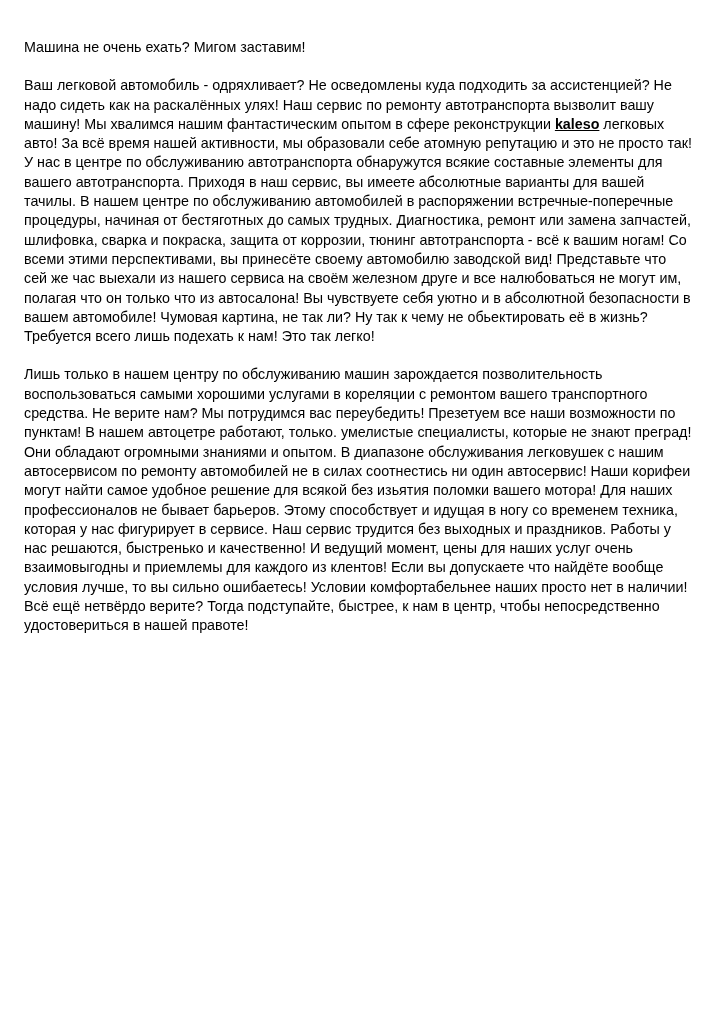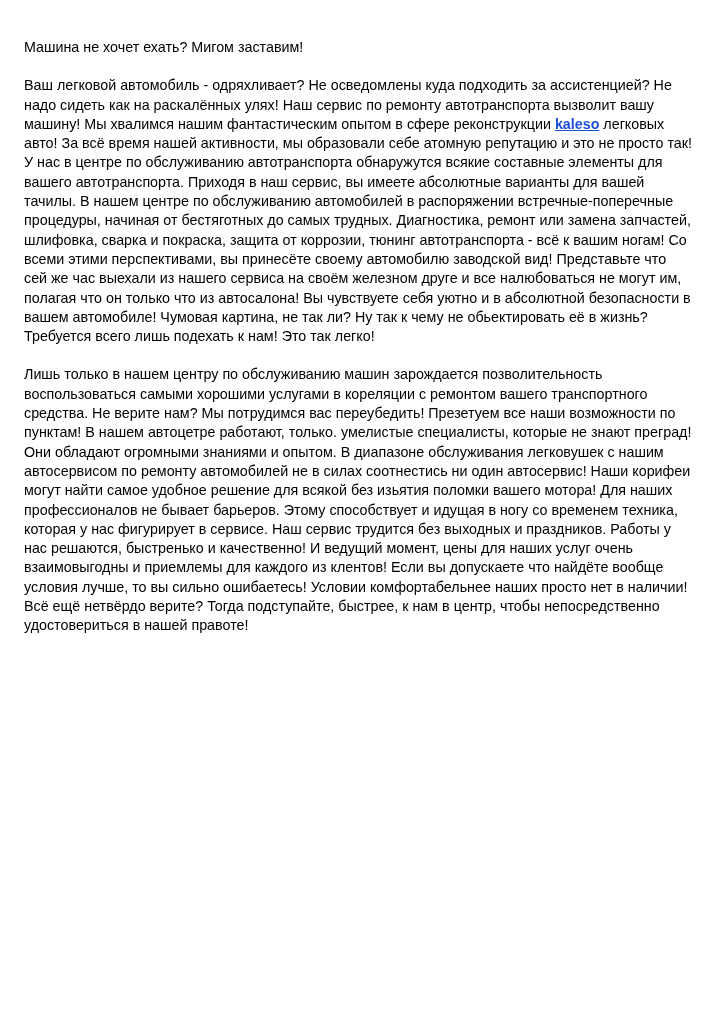--- a/index.html
+++ b/index.html
@@ -26,34 +26,34 @@
     font-size: 14.3px;
     line-height: 19.3px;
     color: #000000;
     text-align: left;
     word-spacing: normal;
   }
   .doc p + p {
     margin-top: 19px;
   }
   a.doc-link {
-    color: #1d4ed8;
+    color: #000000;
     font-weight: bold;
     text-decoration: underline;
     cursor: pointer;
   }
 </style>
 </head>
 <body>
 
 <div class="page">
   <div class="doc">
 
     <p>
-      <span>Машина не хочет ехать? Мигом заставим!</span>
+      <span>Машина не очень ехать? Мигом заставим!</span>
     </p>
 
     <p>
       <span>Ваш легковой автомобиль - одряхливает? Не осведомлены куда подходить за ассистенцией? Не надо сидеть как на раскалённых улях! Наш сервис по ремонту автотранспорта вызволит вашу машину! Мы хвалимся нашим фантастическим опытом в сфере реконструкции </span><a class="doc-link" href="#">kaleso</a><span> легковых авто! За всё время нашей активности, мы образовали себе атомную репутацию и это не просто так! У нас в центре по обслуживанию автотранспорта обнаружутся всякие составные элементы для вашего автотранспорта. Приходя в наш сервис, вы имеете абсолютные варианты для вашей тачилы. В нашем центре по обслуживанию автомобилей в распоряжении встречные-поперечные процедуры, начиная от бестяготных до самых трудных. Диагностика, ремонт или замена запчастей, шлифовка, сварка и покраска, защита от коррозии, тюнинг автотранспорта - всё к вашим ногам! Со всеми этими перспективами, вы принесёте своему автомобилю заводской вид! Представьте что сей же час выехали из нашего сервиса на своём железном друге и все налюбоваться не могут им, полагая что он только что из автосалона! Вы чувствуете себя уютно и в абсолютной безопасности в вашем автомобиле! Чумовая картина, не так ли? Ну так к чему не обьектировать её в жизнь? Требуется всего лишь подехать к нам! Это так легко!</span>
     </p>
 
 
     <p>
       <span>Лишь только в нашем центру по обслуживанию машин зарождается позволительность воспользоваться самыми хорошими услугами в кореляции с ремонтом вашего транспортного средства. Не верите нам? Мы потрудимся вас переубедить! Презетуем все наши возможности по пунктам! В нашем автоцетре работают, только. умелистые специалисты, которые не знают преград! Они обладают огромными знаниями и опытом. В диапазоне обслуживания легковушек с нашим автосервисом по ремонту автомобилей не в силах соотнестись ни один автосервис! Наши корифеи могут найти самое удобное решение для всякой без изьятия поломки вашего мотора! Для наших профессионалов не бывает барьеров. Этому способствует и идущая в ногу со временем техника, которая у нас фигурирует в сервисе. Наш сервис трудится без выходных и праздников. Работы у нас решаются, быстренько и качественно! И ведущий момент, цены для наших услуг очень взаимовыгодны и приемлемы для каждого из клентов! Если вы допускаете что найдёте вообще условия лучше, то вы сильно ошибаетесь! Условии комфортабельнее наших просто нет в наличии! Всё ещё нетвёрдо верите? Тогда подступайте, быстрее, к нам в центр, чтобы непосредственно удостовериться в нашей правоте!</span>
     </p>

